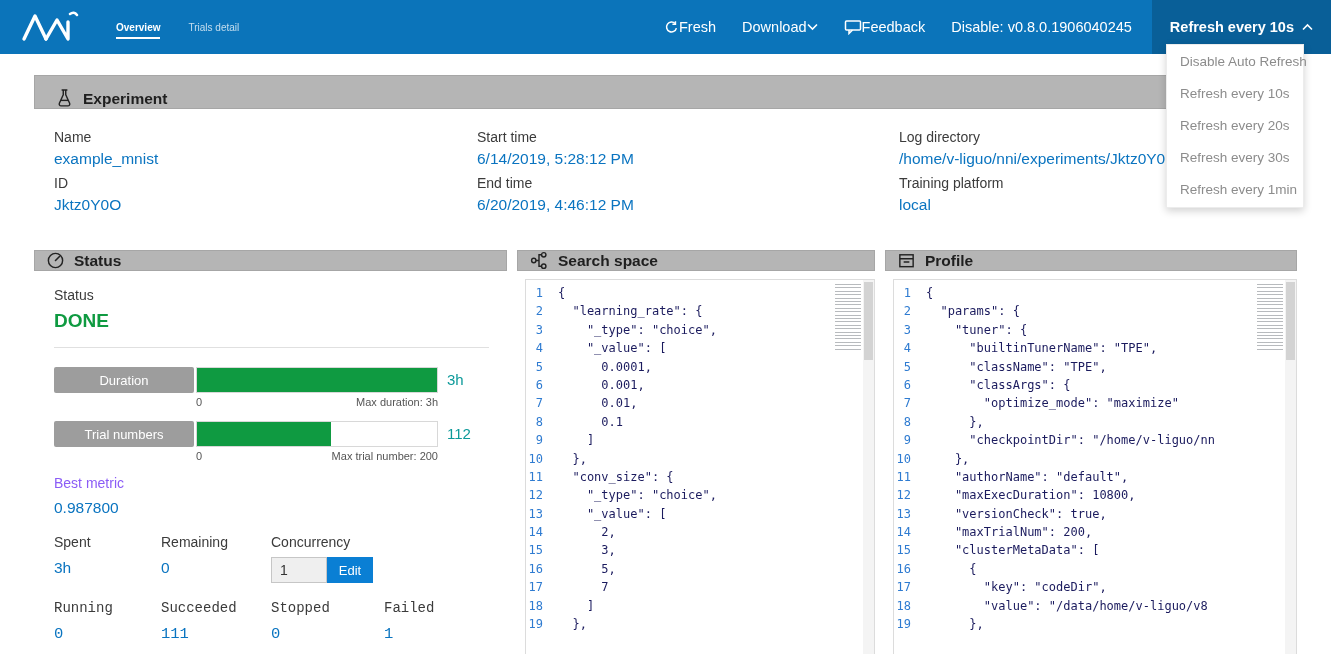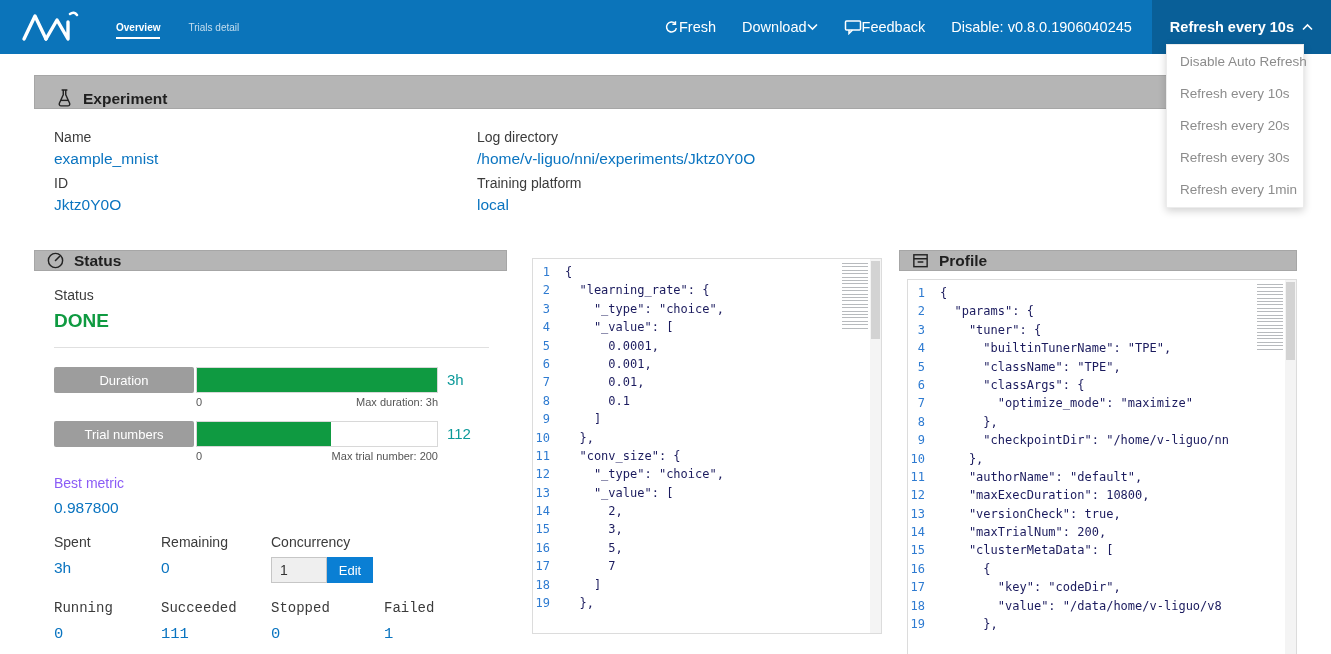--- a/index.html
+++ b/index.html
@@ -41,21 +41,21 @@
     font-size:15.5px; font-weight:bold; color:#1f1f1f;
   }
 
   
   .experiment { margin:21px 34px 0; }
   .exp-body { display:grid; grid-template-columns:423px 422px 1fr; padding:13px 0 16px 20px; background:#fff; }
   .f-label { font-size:14px; color:#3b3b3b; margin:7px 0 5px; }
   .f-value { font-size:15.5px; color:#0a74c0; white-space:nowrap; }
 
   
-  .panels { display:flex; gap:17px; margin:20px 34px 0; align-items:stretch; height:392px; }
+  .panels { display:flex; gap:10px; margin:20px 34px 0; align-items:stretch; height:392px; }
   .panel { background:#fff; display:flex; flex-direction:column; }
   .p-status { width:473px; flex:none; }
   .p-search { width:358px; flex:none; }
   .p-profile { flex:1; }
 
   
   .status-body { padding:16px 18px 0 20px; }
   .status-lbl { font-size:14px; color:#3b3b3b; }
   .status-val { font-size:19px; font-weight:bold; color:#0f9a41; margin-top:7px; }
   .status-hr { border:none; border-top:1px solid #e0e0e0; margin:15px 0 19px; }
@@ -156,20 +156,26 @@
     <span>Experiment</span>
   </div>
   <div class="exp-body">
     <div class="exp-col">
       <div class="f-label">Name</div>
       <div class="f-value">example_mnist</div>
       <div class="f-label">ID</div>
       <div class="f-value">Jktz0Y0O</div>
     </div>
     <div class="exp-col">
+      <div class="f-label">Start time</div>
+      <div class="f-value">6/14/2019, 5:28:12 PM</div>
+      <div class="f-label">End time</div>
+      <div class="f-value">6/20/2019, 4:46:12 PM</div>
+    </div>
+    <div class="exp-col">
       <div class="f-label">Log directory</div>
       <div class="f-value">/home/v-liguo/nni/experiments/Jktz0Y0O</div>
       <div class="f-label">Training platform</div>
       <div class="f-value">local</div>
     </div>
   </div>
 </section>
 
 <section class="panels">
 
@@ -254,20 +260,29 @@
         </div>
         <div>
           <div class="stat-label">Failed</div>
           <div class="stat-value">1</div>
         </div>
       </div>
     </div>
   </div>
 
   <div class="panel p-search">
+    <div class="sec-header">
+      <svg class="icon-svg" width="20" height="19" viewBox="0 0 20 20">
+        <circle cx="4.5" cy="10" r="2.3" fill="none" stroke="#222" stroke-width="1.5"></circle>
+        <circle cx="15" cy="4" r="2.3" fill="none" stroke="#222" stroke-width="1.5"></circle>
+        <circle cx="15" cy="16" r="2.3" fill="none" stroke="#222" stroke-width="1.5"></circle>
+        <path d="M6.8 10 H10 M10 10 V4 H12.7 M10 10 V16 H12.7" fill="none" stroke="#222" stroke-width="1.5"></path>
+      </svg>
+      <span>Search space</span>
+    </div>
     <div class="editor-wrap">
       <div class="editor">
         <div class="code-area">
             <div class="code-line"><span class="ln">1</span><span class="cd">{</span></div>
             <div class="code-line"><span class="ln">2</span><span class="cd">  "learning_rate": {</span></div>
             <div class="code-line"><span class="ln">3</span><span class="cd">    "_type": "choice",</span></div>
             <div class="code-line"><span class="ln">4</span><span class="cd">    "_value": [</span></div>
             <div class="code-line"><span class="ln">5</span><span class="cd">      0.0001,</span></div>
             <div class="code-line"><span class="ln">6</span><span class="cd">      0.001,</span></div>
             <div class="code-line"><span class="ln">7</span><span class="cd">      0.01,</span></div>

